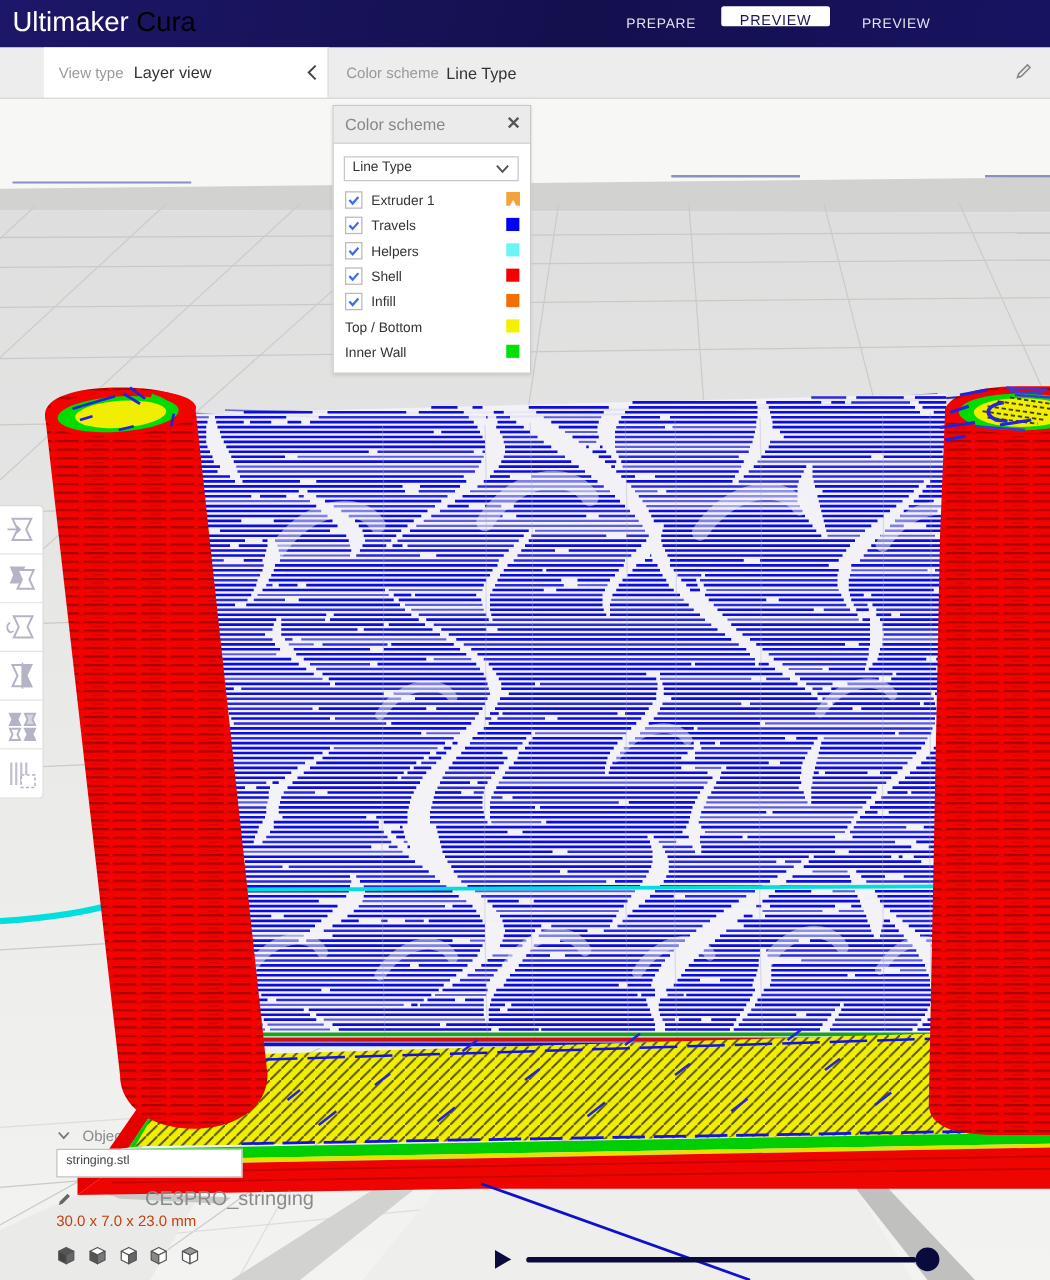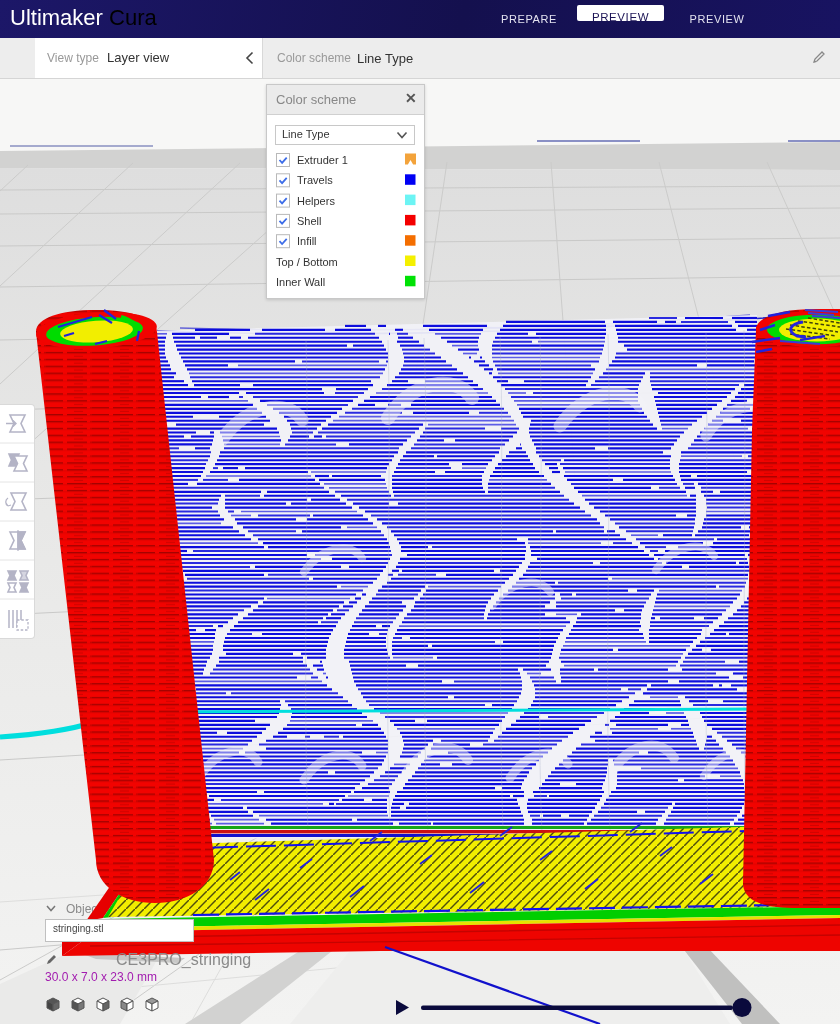--- a/index.html
+++ b/index.html
@@ -1288,21 +1288,21 @@
 <svg class="abs" style="left:46px;top:905px;" width="10" height="7" viewBox="0 0 10 7">
     <path d="M1,1 L5,5.5 L9,1" stroke="#777" stroke-width="1.5" fill="none"></path>
   </svg>
 <div class="abs" style="left:45px;top:919px;width:147px;height:21px;background:#fff;border:1px solid #c0c0c0;">
   <span class="abs" style="left:7px;top:3px;font-size:10px;color:#444;">stringing.stl</span>
 </div>
 <svg class="abs" style="left:46px;top:953px;" width="12" height="12" viewBox="0 0 12 12">
   <path d="M1,11 L2,8 L8,2 L10,4 L4,10 Z" fill="#666"></path>
 </svg>
 <div class="abs" style="left:68px;top:951px;font-size:16px;color:#8a8a8a;margin-left:48px;">CE3PRO_stringing</div>
-<div class="abs" style="left:45px;top:970px;font-size:12px;color:#a21caf;">30.0 x 7.0 x 23.0 mm</div>
+<div class="abs" style="left:45px;top:970px;font-size:12px;color:#c2410c;">30.0 x 7.0 x 23.0 mm</div>
 
 <svg class="abs" style="left:46px;top:996px;" width="118" height="18" viewBox="0 0 118 18">
   <g stroke="#555" stroke-width="1" stroke-linejoin="round">
     <g transform="translate(0,0)">
       <path d="M1,5 L7,2 L13,5 L7,8 Z" fill="#555"></path>
         <path d="M1,5 L7,8 L7,15 L1,12 Z" fill="#444"></path>
         <path d="M13,5 L7,8 L7,15 L13,12 Z" fill="#666"></path>
     </g>
     <g transform="translate(25,0)">
       <path d="M1,5 L7,2 L13,5 L7,8 Z" fill="#fff"></path>

